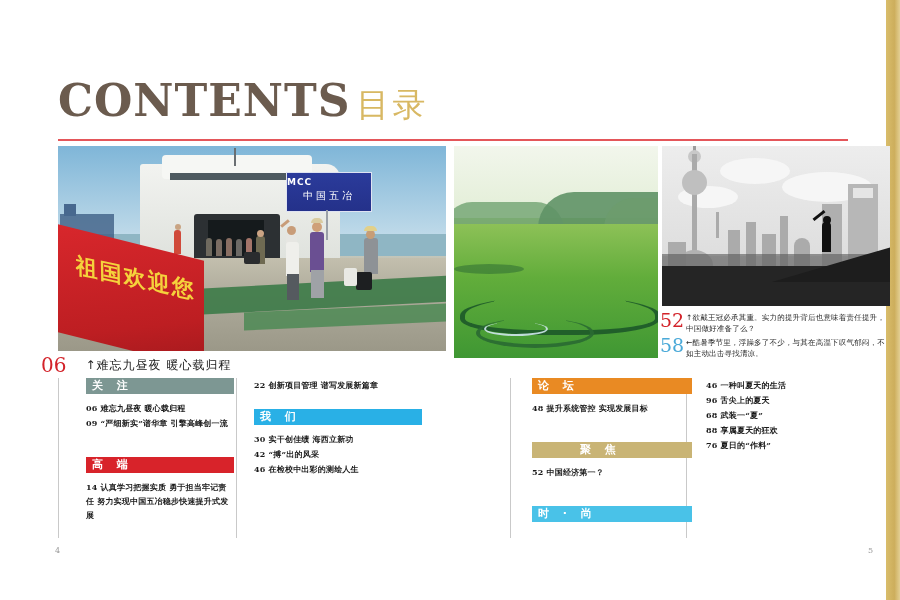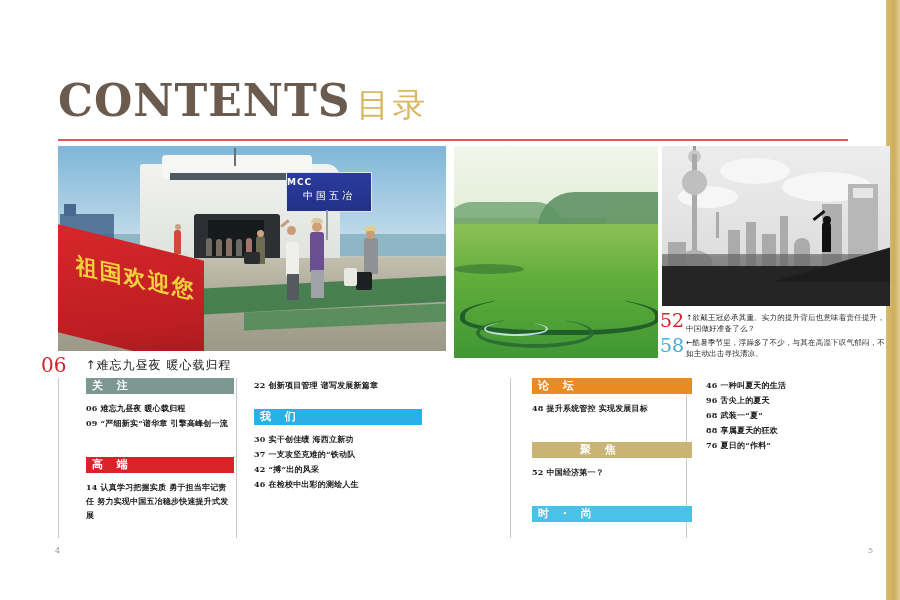--- a/index.html
+++ b/index.html
@@ -315,23 +315,20 @@
     <div class="col col-2">
       <div class="entry">
         <span class="no">22</span><span>创新项目管理 谱写发展新篇章</span>
       </div>
       <div class="spacer-md"></div>
       <div class="sec-head cyan">我 们</div>
       <div class="entry">
         <span class="no">30</span><span>实干创佳绩 海西立新功</span>
       </div>
       <div class="entry">
-        <span class="no">37</span><span>一支攻坚克难的“铁动队</span>
-      </div>
-      <div class="entry">
         <span class="no">42</span><span>“搏”出的风采</span>
       </div>
       <div class="entry">
         <span class="no">46</span><span>在检校中出彩的测绘人生</span>
       </div>
     </div>
 
     <div class="col col-3">
       <div class="sec-head orange">论 坛</div>
       <div class="entry">

